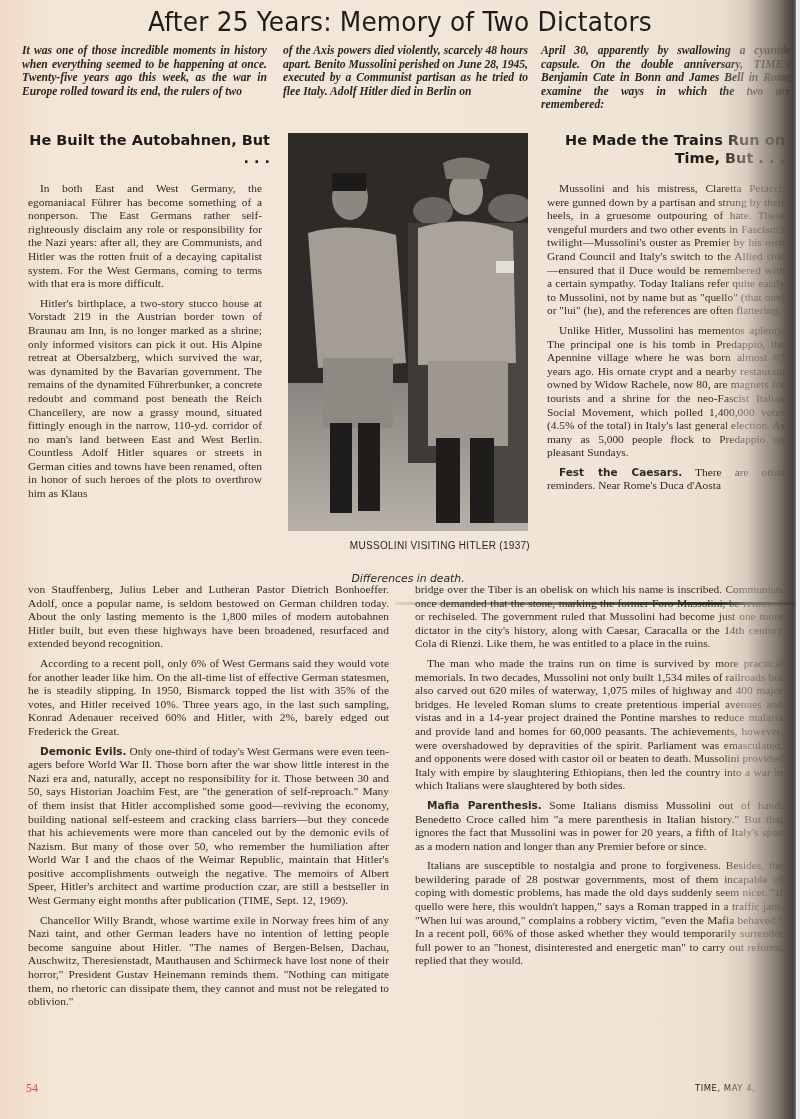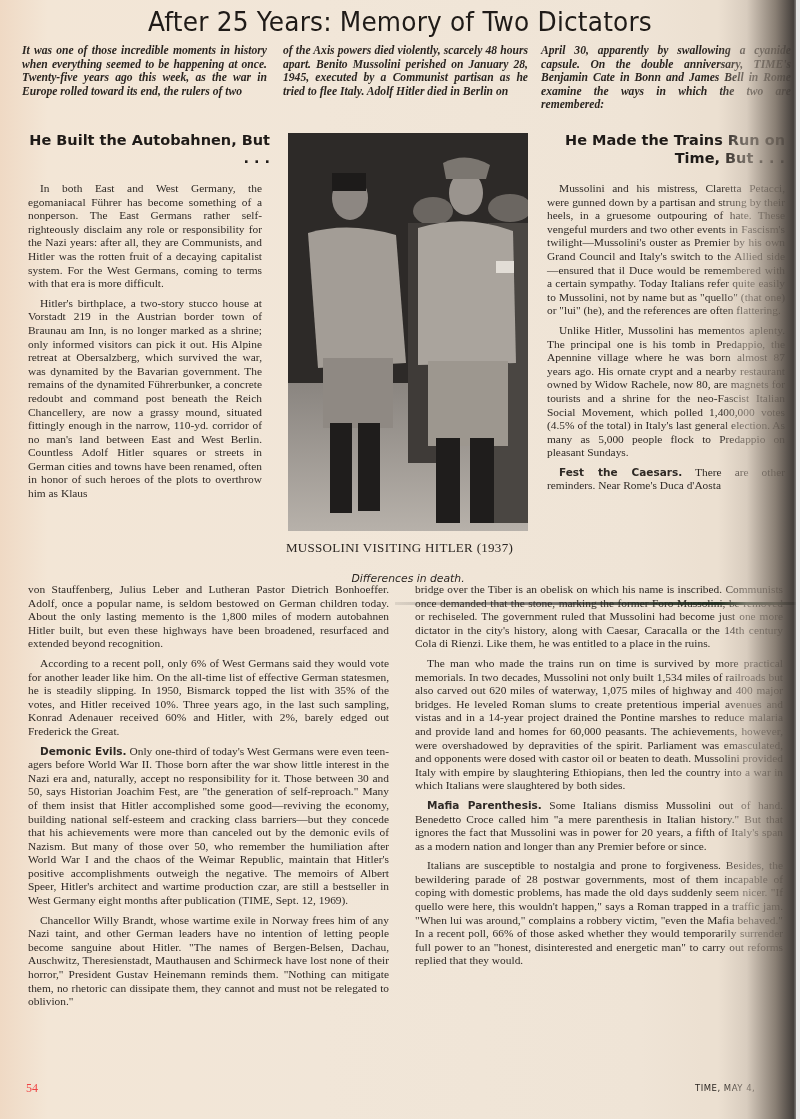--- a/index.html
+++ b/index.html
@@ -42,22 +42,22 @@
   .col.left { top:176px; left:22px; width:246px; }
   .col.leftwide { top:577px; left:22px; width:373px; }
   .col.right { top:176px; left:541px; width:250px; }
   .col.rightwide { top:577px; left:409px; width:380px; }
   .photo {
     position:absolute; top:133px; left:288px; width:240px; height:398px; overflow:hidden;
     background:#3a3633;
   }
   .photo svg { display:block; }
   .caption1 {
-    position:absolute; top:540px; left:286px; width:244px; text-align:left;
-    font-family:Liberation Serif, serif; font-size:13px; letter-spacing:0.3px; color:#2b2622;
+    position:absolute; top:540px; left:286px; width:244px; text-align:right;
+    font-family:Liberation Sans, sans-serif; font-size:10px; letter-spacing:0.3px; color:#2b2622;
   }
   .caption2 {
     position:absolute; top:572px; left:286px; width:244px; text-align:center;
     font-family:"DejaVu Sans", sans-serif; font-style:italic; font-size:10.8px; color:#2b2622;
   }
   .pagenum { position:absolute; top:1081px; left:26px; font-size:12px; color:#ef4444; }
   .footer-right {
     position:absolute; top:1083px; left:695px; font-family:"DejaVu Sans", sans-serif;
     font-size:8.5px; letter-spacing:0.5px; color:#2b2622;
   }
@@ -65,21 +65,21 @@
     position:absolute; top:602px; left:395px; width:405px; height:3px;
     background: linear-gradient(90deg, rgba(40,40,40,0.1), rgba(40,40,40,0.6) 40%, #1a2a1a 85%);
   }
 </style>
 </head>
 <body>
 
 <div class="title">After 25 Years: Memory of Two Dictators</div>
 
 <div class="intro c1">It was one of those incredible moments in history when everything seemed to be happening at once. Twenty-five years ago this week, as the war in Europe rolled toward its end, the rulers of two</div>
-<div class="intro c2">of the Axis powers died violently, scarcely 48 hours apart. Benito Mussolini perished on January 28, 1945, executed by a Communist partisan as he tried to flee Italy. Adolf Hitler died in Berlin on</div>
+<div class="intro c2">of the Axis powers died violently, scarcely 48 hours apart. Benito Mussolini perished on June 28, 1945, executed by a Communist partisan as he tried to flee Italy. Adolf Hitler died in Berlin on</div>
 <div class="intro c3">April 30, apparently by swallowing a cyanide capsule. On the double anniversary, TIME's Benjamin Cate in Bonn and James Bell in Rome examine the ways in which the two are remembered:</div>
 
 <div class="sub left">He Built the Autobahnen, But . . .</div>
 <div class="sub right">He Made the Trains Run on Time, But . . .</div>
 
 <div class="col left">
   <p>In both East and West Germany, the egomaniacal Führer has become something of a nonperson. The East Germans rather self-righteously disclaim any role or responsibility for the Nazi years: after all, they are Communists, and Hitler was the rotten fruit of a decaying capitalist system. For the West Germans, coming to terms with that era is more difficult.</p>
   <p>Hitler's birthplace, a two-story stucco house at Vorstadt 219 in the Austrian border town of Braunau am Inn, is no longer marked as a shrine; only informed visitors can pick it out. His Alpine retreat at Obersalzberg, which survived the war, was dynamited by the Bavarian government. The remains of the dynamited Führerbunker, a concrete redoubt and command post beneath the Reich Chancellery, are now a grassy mound, situated fittingly enough in the narrow, 110-yd. corridor of no man's land between East and West Berlin. Countless Adolf Hitler squares or streets in German cities and towns have been renamed, often in honor of such heroes of the plots to overthrow him as Klaus</p>
 </div>
 

